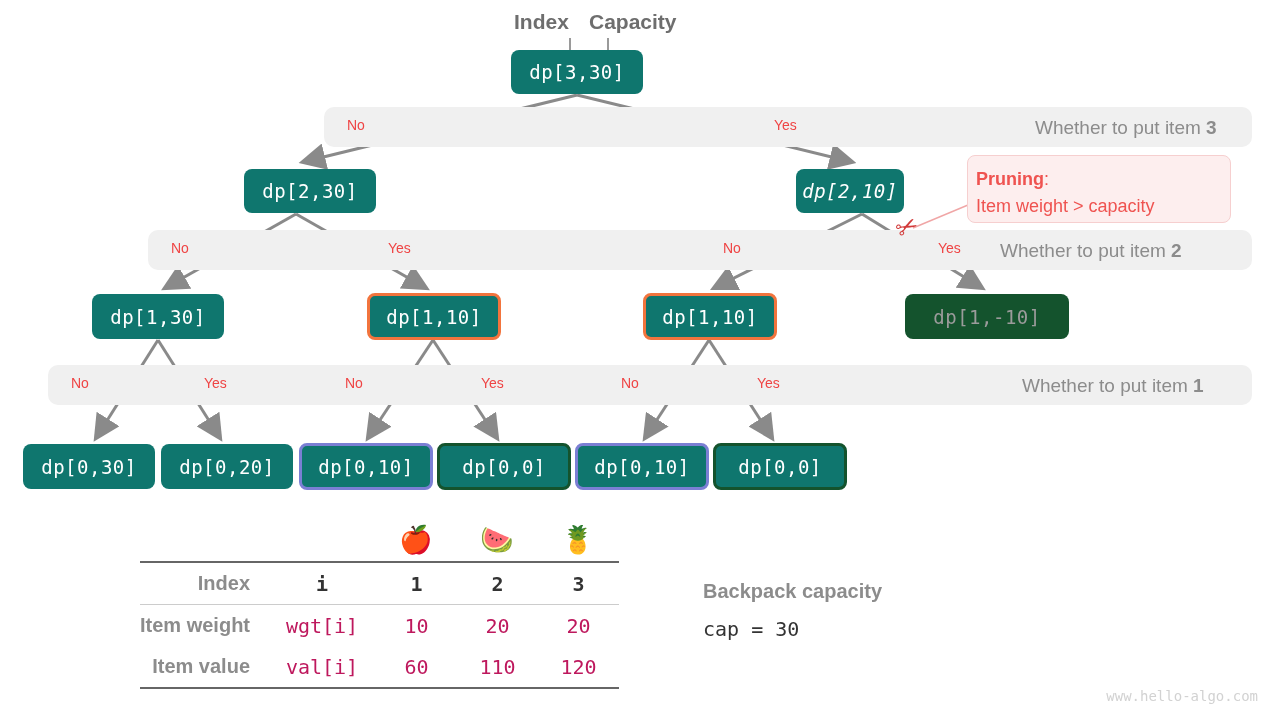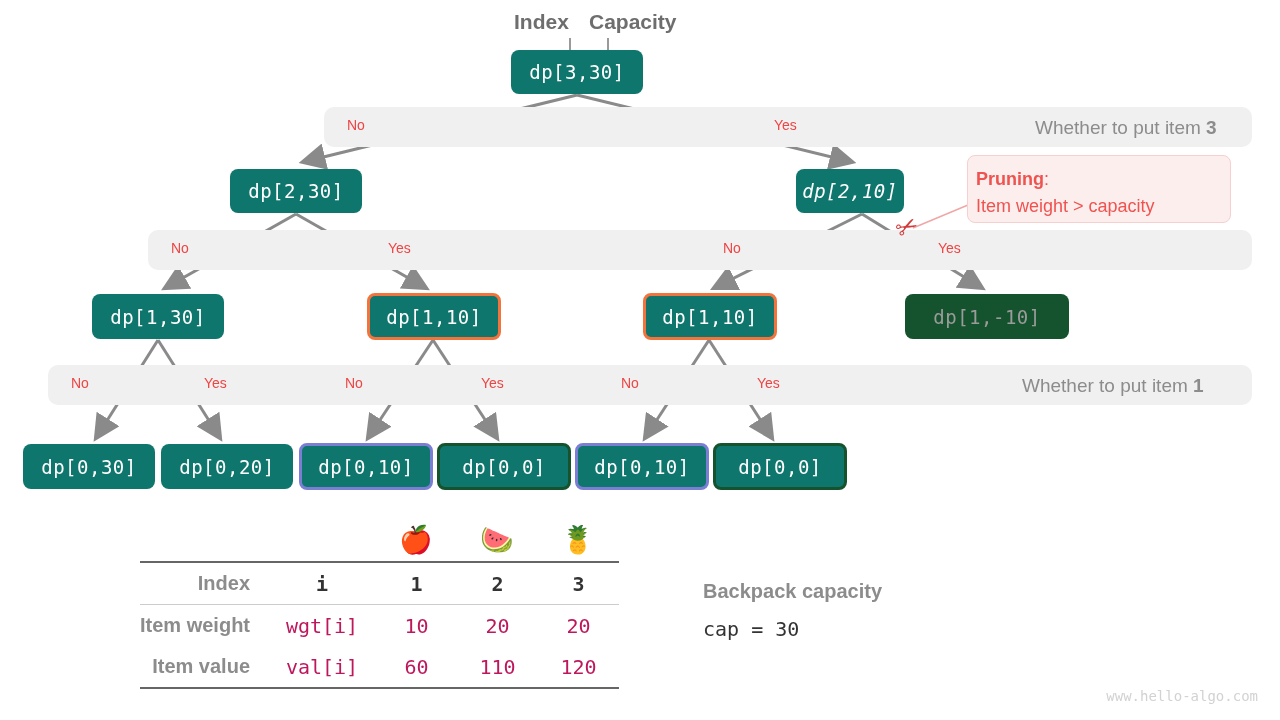--- a/index.html
+++ b/index.html
@@ -187,35 +187,38 @@
   <div class="band-label" style="left:774px;top:117px;">Yes</div>
   <div class="band-right" style="left:1035px;top:117px;">
     <span>Whether to put item </span><b>3</b>
   </div>
 
   <div class="band" style="left:148px;top:230px;width:1104px;height:40px;"></div>
   <div class="band-label" style="left:171px;top:240px;">No</div>
   <div class="band-label" style="left:388px;top:240px;">Yes</div>
   <div class="band-label" style="left:723px;top:240px;">No</div>
   <div class="band-label" style="left:938px;top:240px;">Yes</div>
+  <div class="band-right" style="left:1000px;top:240px;">
+    <span>Whether to put item </span><b>2</b>
+  </div>
 
   <div class="band" style="left:48px;top:365px;width:1204px;height:40px;"></div>
   <div class="band-label" style="left:71px;top:375px;">No</div>
   <div class="band-label" style="left:204px;top:375px;">Yes</div>
   <div class="band-label" style="left:345px;top:375px;">No</div>
   <div class="band-label" style="left:481px;top:375px;">Yes</div>
   <div class="band-label" style="left:621px;top:375px;">No</div>
   <div class="band-label" style="left:757px;top:375px;">Yes</div>
   <div class="band-right" style="left:1022px;top:375px;">
     <span>Whether to put item </span><b>1</b>
   </div>
 
   <div class="node" style="left:511px;top:50px;width:132px;height:44px;">dp[3,30]</div>
 
-  <div class="node" style="left:230px;top:169px;width:132px;height:44px;">dp[2,30]</div>
+  <div class="node" style="left:244px;top:169px;width:132px;height:44px;">dp[2,30]</div>
   <div class="node" style="left:796px;top:169px;width:108px;height:44px;font-style:italic;">dp[2,10]</div>
 
   <div class="node" style="left:92px;top:294px;width:132px;height:45px;">dp[1,30]</div>
   <div class="node orange" style="left:367px;top:293px;width:134px;height:47px;">dp[1,10]</div>
   <div class="node orange" style="left:643px;top:293px;width:134px;height:47px;">dp[1,10]</div>
   <div class="node dim" style="left:905px;top:294px;width:164px;height:45px;">dp[1,-10]</div>
 
   <div class="node" style="left:23px;top:444px;width:132px;height:45px;">dp[0,30]</div>
   <div class="node" style="left:161px;top:444px;width:132px;height:45px;">dp[0,20]</div>
   <div class="node purple" style="left:299px;top:443px;width:134px;height:47px;">dp[0,10]</div>

